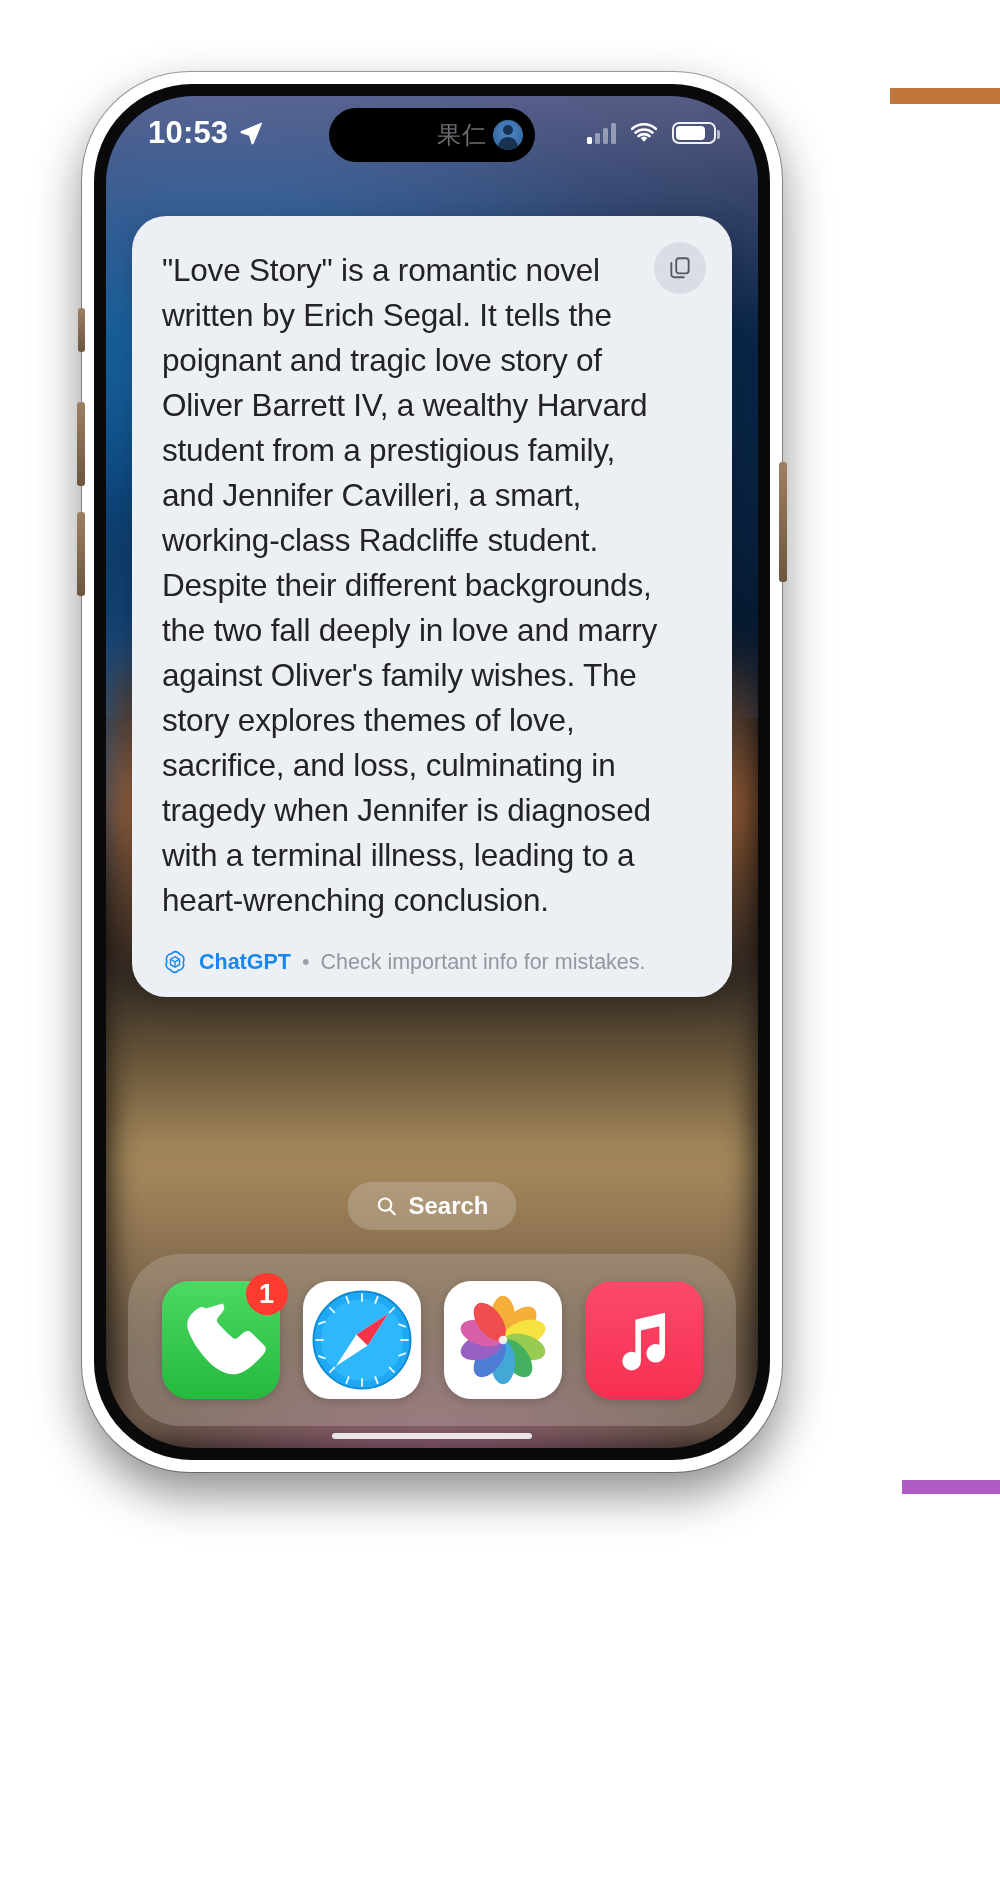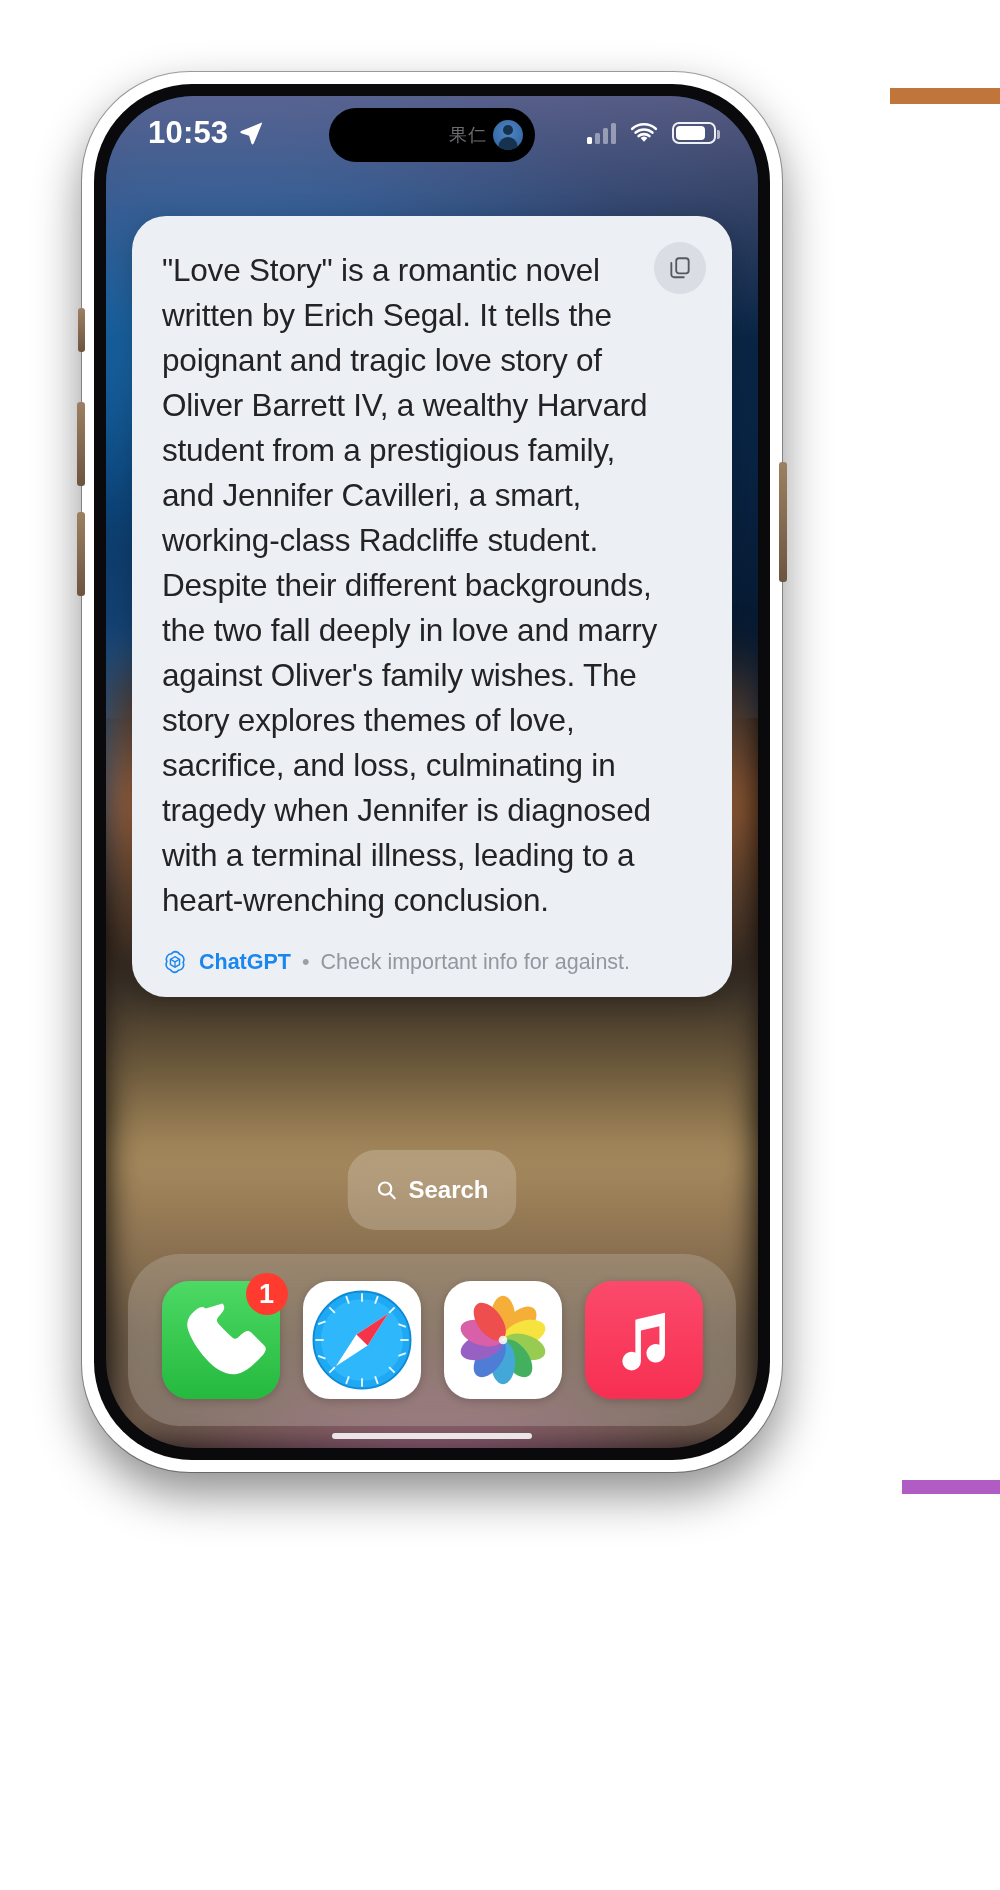--- a/index.html
+++ b/index.html
@@ -106,21 +106,21 @@
     background:rgba(255,255,255,.6);border-radius:0 2px 2px 0;}
   #battery-fill{position:absolute;left:2px;top:2px;bottom:2px;width:72%;background:#fff;border-radius:4px;}
 
   
   #dynamic-island{
     position:absolute;left:50%;transform:translateX(-50%);top:12px;
     width:206px;height:54px;border-radius:30px;background:#000;z-index:7;
     display:flex;align-items:center;justify-content:flex-end;padding-right:12px;
     box-sizing:border-box;gap:6px;
   }
-  #island-contact-name{color:#6d6d72;font-size:18px;letter-spacing:1px;}
+  #island-contact-name{color:#6d6d72;font-size:24px;letter-spacing:1px;}
   #island-avatar{
     width:30px;height:30px;border-radius:50%;
     background:radial-gradient(circle at 50% 40%,#4e86c4,#2c5f99);
     position:relative;overflow:hidden;flex:none;
   }
   #island-avatar::before{content:"";position:absolute;left:50%;top:5px;transform:translateX(-50%);
     width:10px;height:10px;border-radius:50%;background:#16324f;}
   #island-avatar::after{content:"";position:absolute;left:50%;top:17px;transform:translateX(-50%);
     width:19px;height:14px;border-radius:10px 10px 0 0;background:#16324f;}
 
@@ -146,21 +146,21 @@
   }
   #chatgpt-logo-icon{flex:none;display:block;}
   #chatgpt-brand{color:#1a86ef;font-weight:700;}
   #footer-separator{color:#9aa0a8;}
   #footer-disclaimer{color:#9298a0;}
 
   
   #search-pill{
     position:absolute;left:50%;transform:translateX(-50%);bottom:218px;
     display:flex;align-items:center;gap:11px;
-    padding:26px 28px;border-radius:28px;
+    padding:10px 28px;border-radius:28px;
     background:rgba(255,255,255,.2);backdrop-filter:blur(10px);
     color:#fff;font-size:24px;font-weight:600;z-index:5;cursor:pointer;
   }
   #search-icon{display:block;}
 
   
   #dock{
     position:absolute;left:22px;right:22px;bottom:22px;height:172px;
     border-radius:52px;background:rgba(255,255,255,.18);backdrop-filter:blur(22px);
     display:flex;align-items:center;justify-content:space-around;
@@ -258,21 +258,21 @@
       </button>
 
       <div id="answer-footer">
         <svg id="chatgpt-logo-icon" width="26" height="26" viewBox="0 0 24 24">
           <path d="M12 2.4a5 5 0 0 1 4.33 2.5 5 5 0 0 1 3.2 7.5 5 5 0 0 1-4.33 7.2A5 5 0 0 1 12 21.6a5 5 0 0 1-4.33-2.5 5 5 0 0 1-3.2-7.5 5 5 0 0 1 4.33-7.2A5 5 0 0 1 12 2.4z" fill="none" stroke="#1a86ef" stroke-width="1.5"></path>
           <path d="M12 7.1 16.2 9.5v4.9L12 16.8 7.8 14.4V9.5z" fill="none" stroke="#1a86ef" stroke-width="1.3"></path>
           <path d="M7.8 9.5 12 11.9l4.2-2.4M12 11.9v4.9" fill="none" stroke="#1a86ef" stroke-width="1.2"></path>
         </svg>
         <span id="chatgpt-brand">ChatGPT</span>
         <span id="footer-separator">•</span>
-        <span id="footer-disclaimer">Check important info for against.</span>
+        <span id="footer-disclaimer">Check important info for mistakes.</span>
       </div>
     </div>
 
     <div id="search-pill">
       <svg id="search-icon" width="22" height="22" viewBox="0 0 24 24" fill="none" stroke="#ffffff" stroke-width="2.4" stroke-linecap="round">
         <circle cx="10.5" cy="10.5" r="6.7"></circle>
         <path d="M15.6 15.6 21 21"></path>
       </svg>
       <span>Search</span>
     </div>

